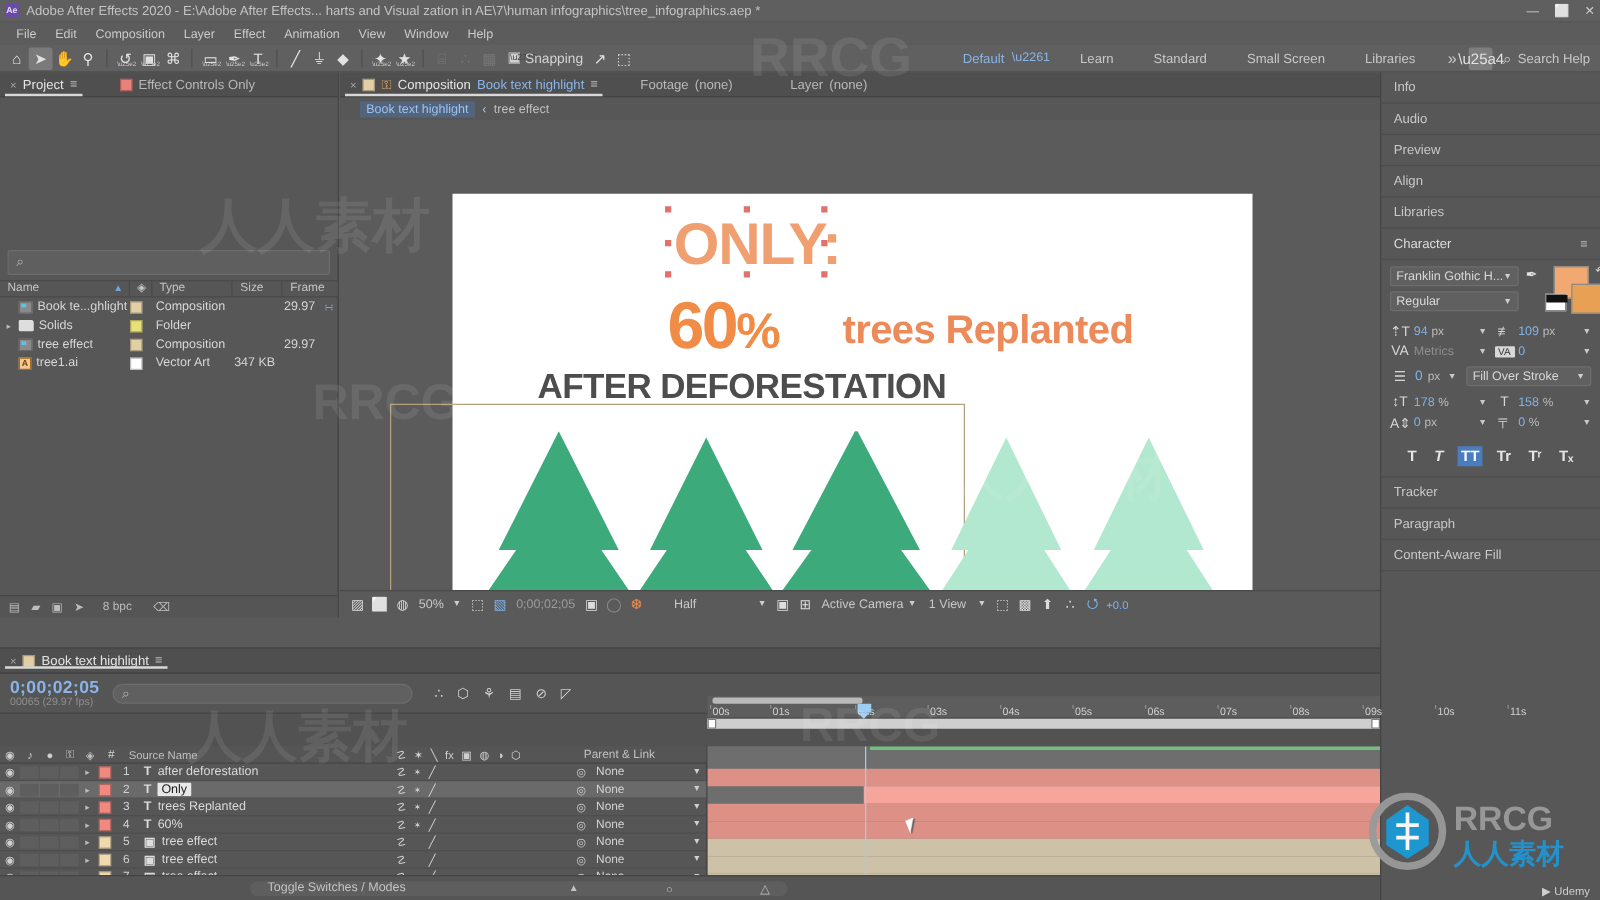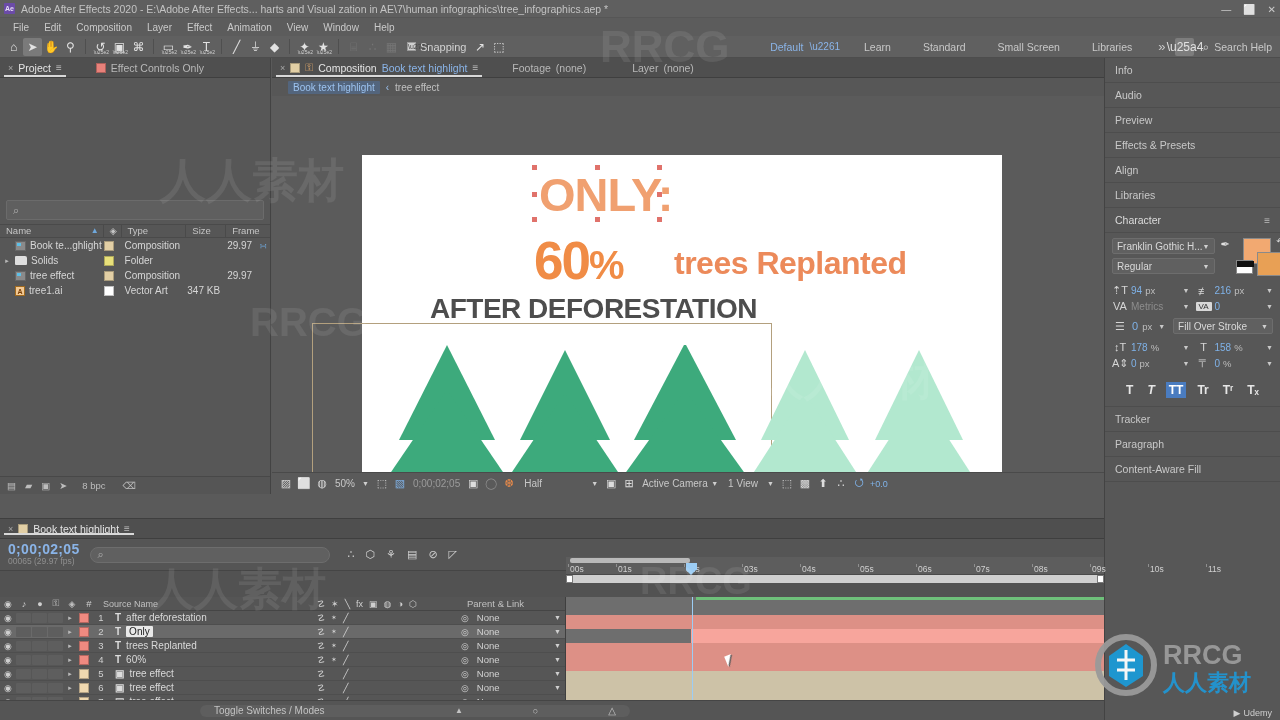--- a/index.html
+++ b/index.html
@@ -579,21 +579,21 @@
       <div class="combo">
         <span class="cv">50%</span>
         <span class="caret-d">▼</span>
       </div>
       <div class="cbtn">⬚</div>
       <div class="cbtn" style="color:#7fb2e8">▧</div>
       <div class="tc-dim">0;00;02;05</div>
       <div class="cbtn">▣</div>
       <div class="cbtn dim">◯</div>
       <div class="cbtn" style="color:#e88a4a">❆</div>
-      <div class="combo" style="margin-left:6px">
+      <div class="combo" style="margin-left:21px">
         <span class="cv" style="min-width:64px">Half</span>
         <span class="caret-d">▼</span>
       </div>
       <div class="cbtn">▣</div>
       <div class="cbtn">⊞</div>
       <div class="combo" style="margin-left:4px">
         <span class="cv" style="min-width:66px">Active Camera</span>
         <span class="caret-d">▼</span>
       </div>
       <div class="combo" style="margin-left:6px">
@@ -611,23 +611,20 @@
 
   <div class="right-panel">
     <div class="rsec">
         <span>Info</span>
       </div>
     <div class="rsec">
         <span>Audio</span>
       </div>
     <div class="rsec">
         <span>Preview</span>
-      </div>
-    <div class="rsec">
-        <span>Effects &amp; Presets</span>
       </div>
     <div class="rsec">
         <span>Align</span>
       </div>
     <div class="rsec">
         <span>Libraries</span>
       </div>
     <div class="rsec cur">
       <span>Character</span>
       <span class="burger">≡</span>
@@ -662,21 +659,21 @@
 
       <div class="grid2" style="margin-top:6px">
         <div class="field">
           <span class="ficon">⇡T</span>
           <span class="fval">94</span>
           <span class="funit">px</span>
           <span class="fcar">▼</span>
         </div>
         <div class="field">
           <span class="ficon">≢</span>
-          <span class="fval">216</span>
+          <span class="fval">109</span>
           <span class="funit">px</span>
           <span class="fcar">▼</span>
         </div>
         <div class="field">
           <span class="ficon">VA</span>
           <span class="fval dim">Metrics</span>
           <span class="fcar">▼</span>
         </div>
         <div class="field">
           <span class="ficon" style="background:#d8d8d8;color:#333;font-size:8px;border-radius:1px">VA</span>

